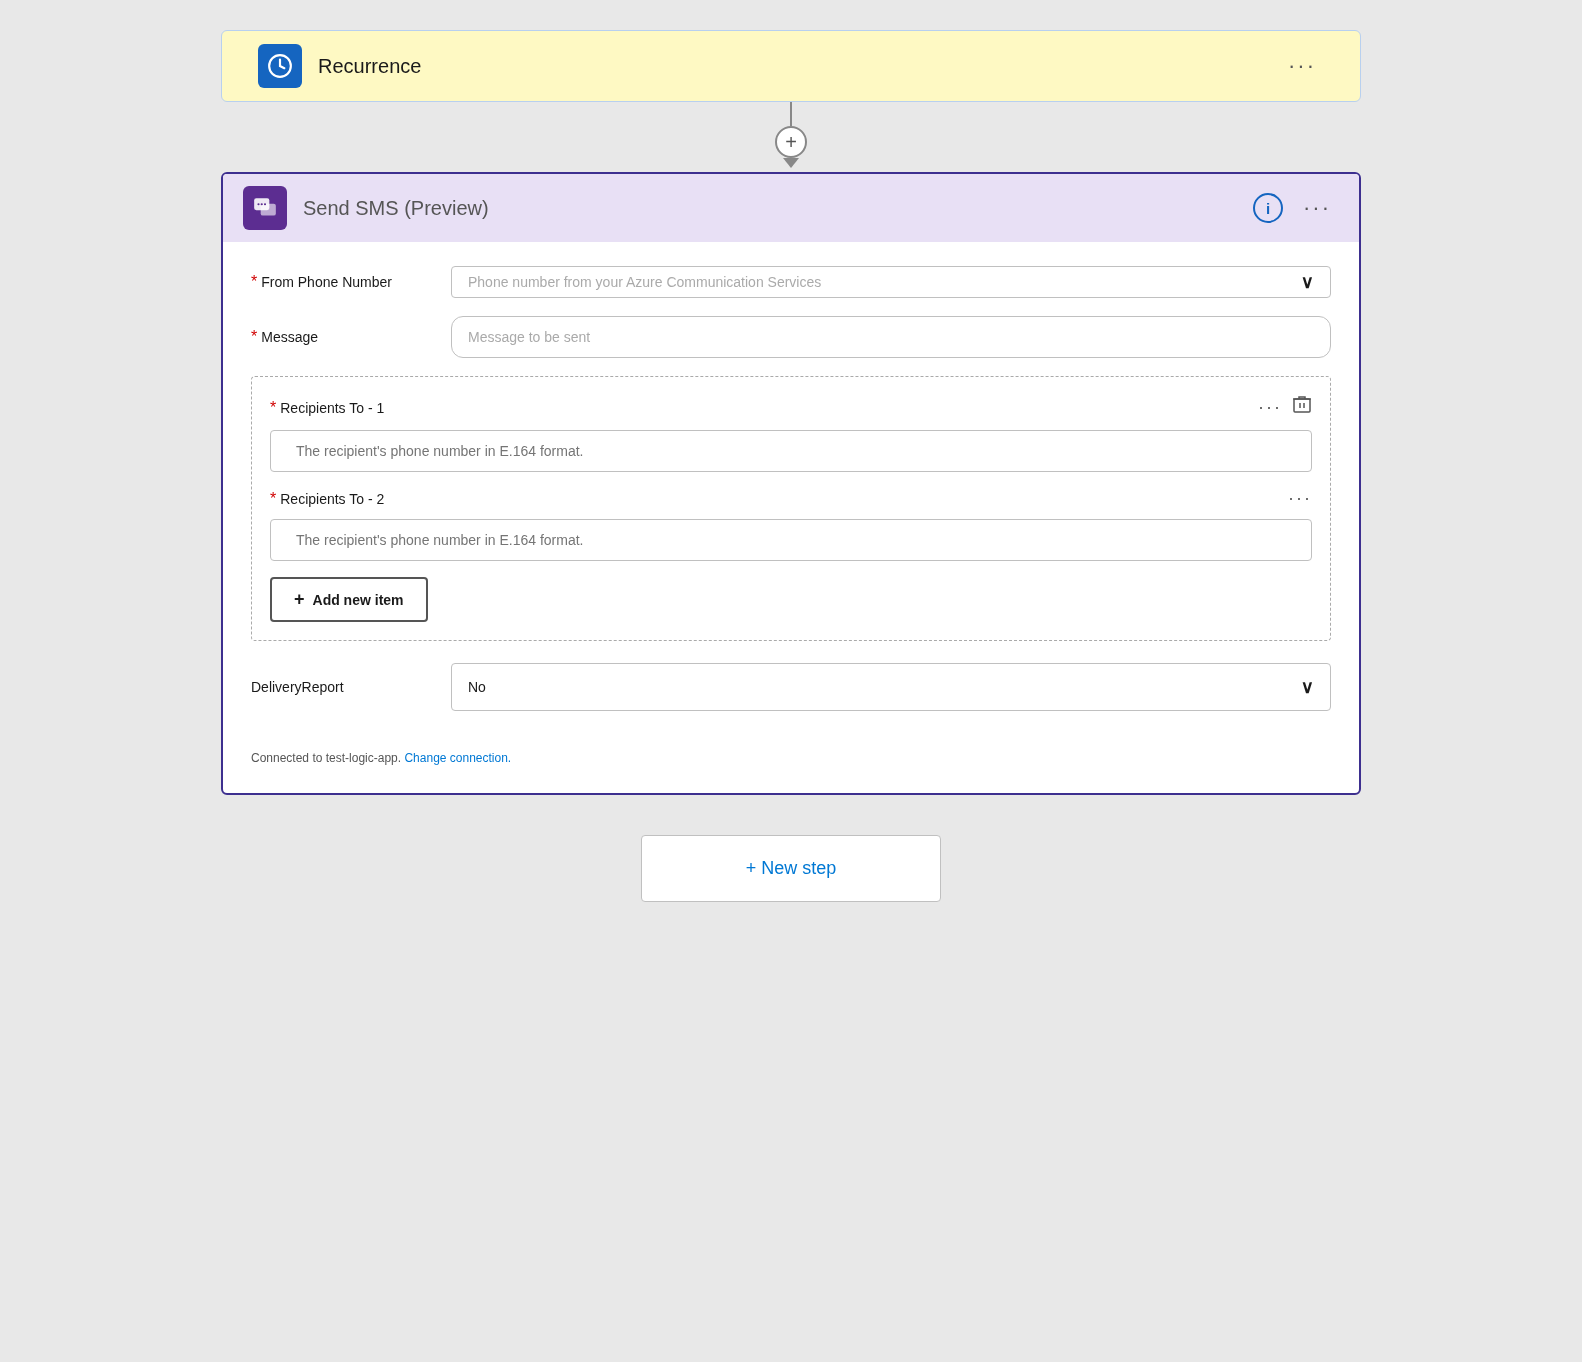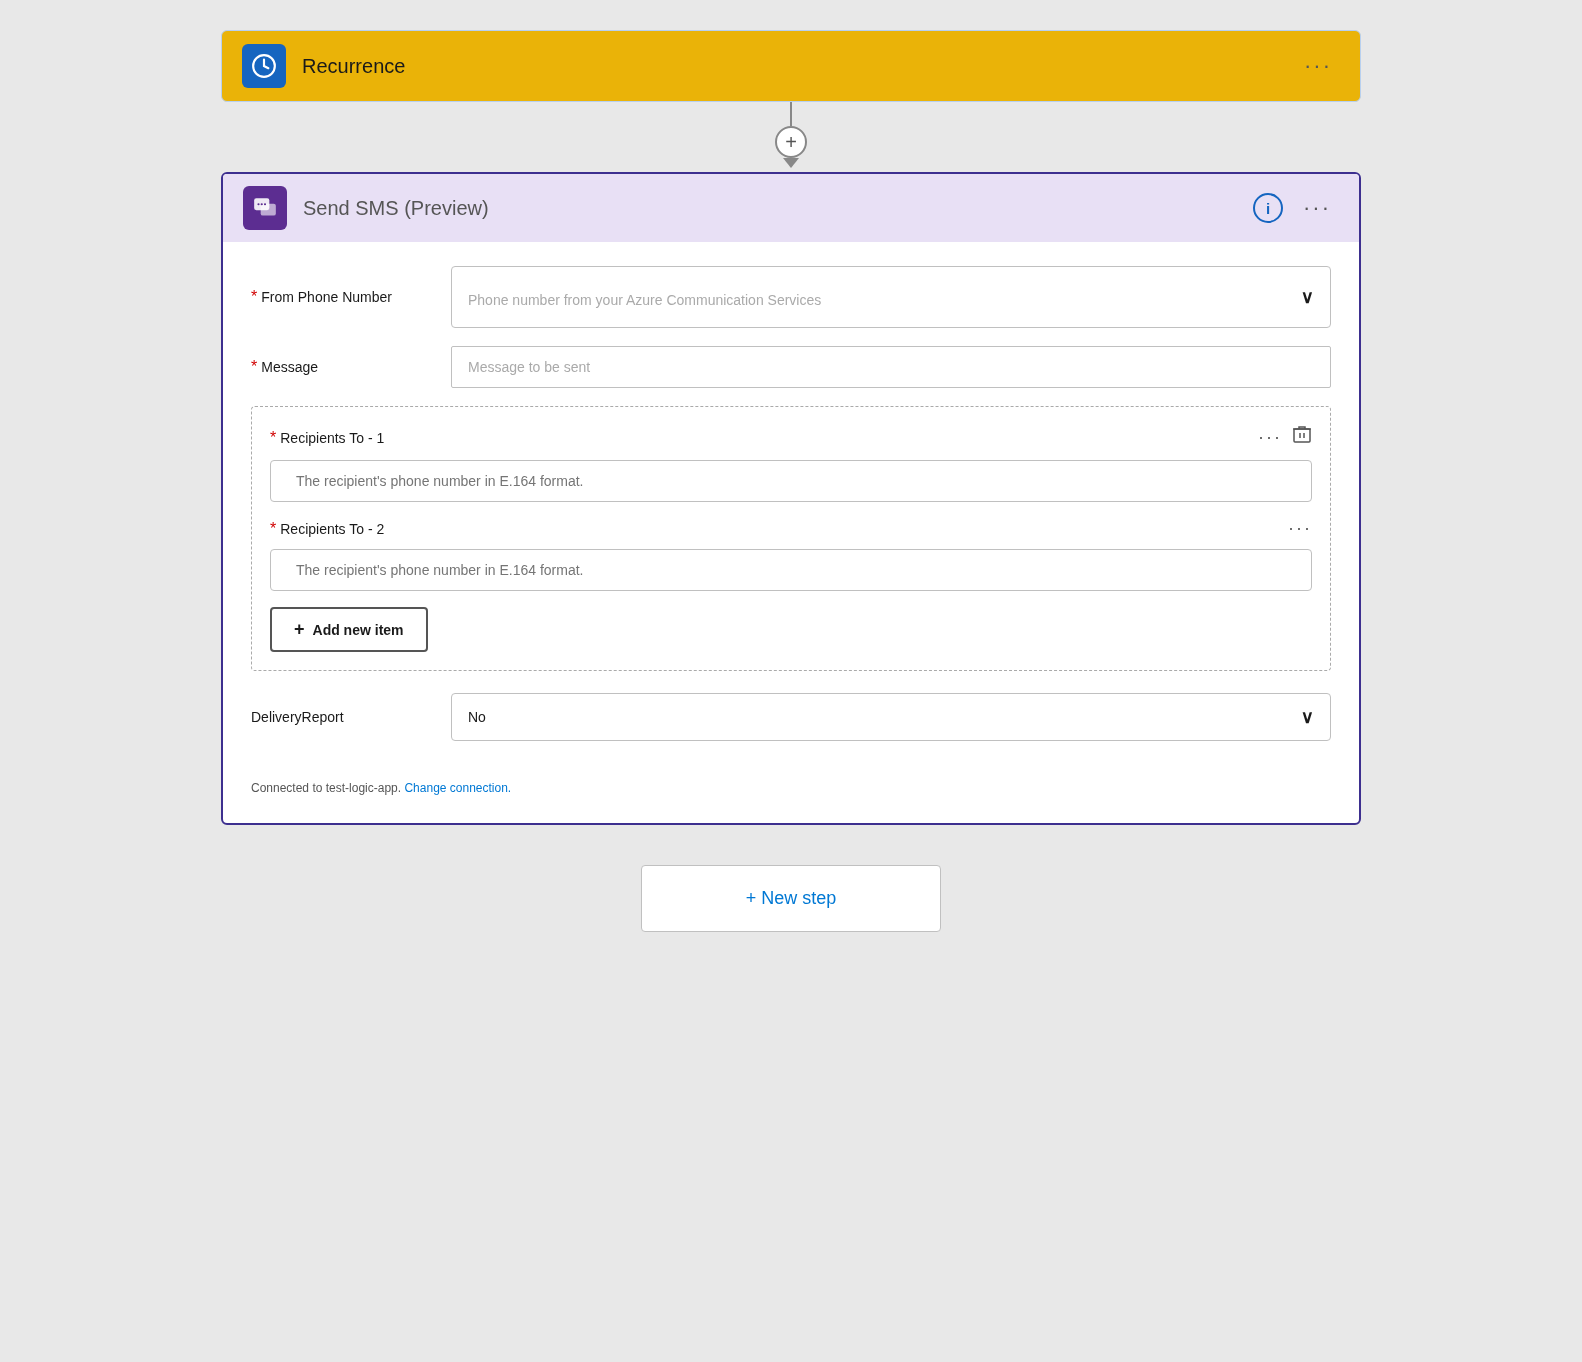--- a/index.html
+++ b/index.html
@@ -16,26 +16,26 @@
     .flow-container {
       display: flex;
       flex-direction: column;
       align-items: center;
       width: 1140px;
     }
 
     
     .recurrence-card {
       width: 100%;
-      background: #eab308;
+      background: #fef9c3;
       border: 1.5px solid #b8d0ef;
       border-radius: 6px;
       display: flex;
       align-items: center;
-      padding: 0 20px;
+      padding: 0 36px;
       height: 72px;
       position: relative;
     }
     .recurrence-icon {
       width: 44px;
       height: 44px;
       background: #1565c0;
       border-radius: 6px;
       display: flex;
       align-items: center;
@@ -183,38 +183,38 @@
       color: #d00000;
       font-size: 16px;
     }
     .form-input-wrapper {
       flex: 1;
     }
     .form-dropdown {
       width: 100%;
       border: 1.5px solid #c0c0c0;
       border-radius: 4px;
-      padding: 19px 16px;
-      font-size: 14px;
-      color: #555;
-      background: white;
-      display: flex;
-      align-items: flex-end;
+      padding: 4px 16px;
+      font-size: 14px;
+      color: #555;
+      background: white;
+      display: flex;
+      align-items: center;
       justify-content: space-between;
       cursor: pointer;
     }
     .dropdown-chevron {
       color: #1a1a1a;
       font-size: 18px;
       font-weight: bold;
     }
     .form-text-input {
       width: 100%;
       border: 1.5px solid #c0c0c0;
-      border-radius: 2px;
+      border-radius: 12px;
       padding: 12px 16px;
       font-size: 14px;
       color: #7f1d1d;
       background: white;
       outline: none;
     }
     .form-text-input::placeholder {
       color: #aaa;
     }
 

